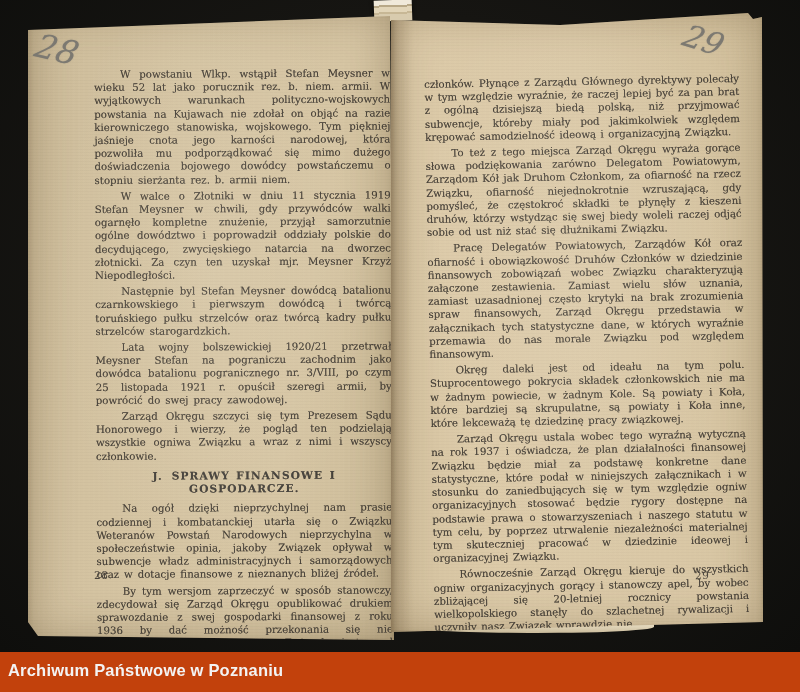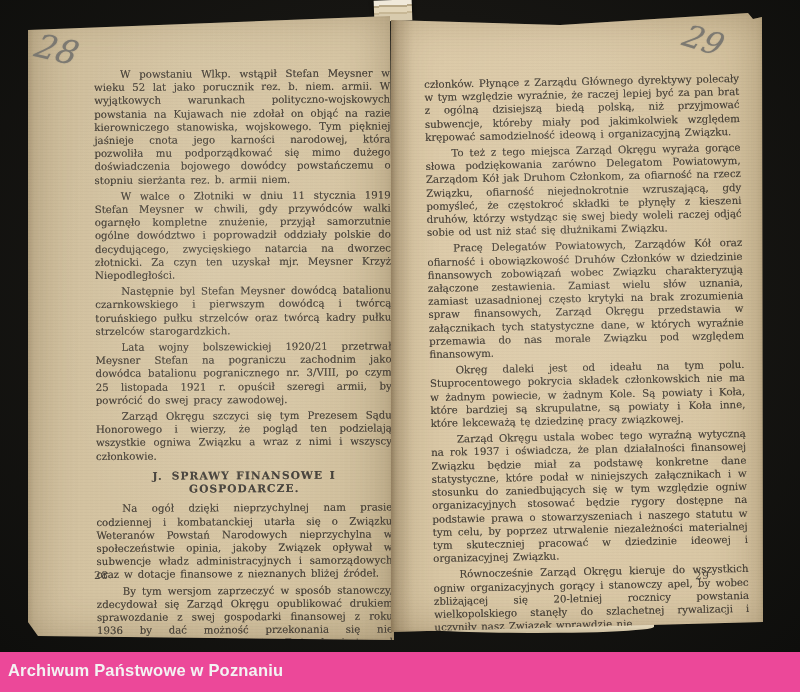--- a/index.html
+++ b/index.html
@@ -76,21 +76,21 @@
   .handwritten{
     position:absolute;z-index:4;
     font-family:"DejaVu Serif",serif;font-style:italic;font-weight:normal;
     color:rgba(118,116,110,.88);
     text-shadow:0 0 1px rgba(118,116,110,.5);
   }
   .hw-left{left:36px;top:30px;font-size:33px;transform:rotate(13deg) skewX(-6deg);}
   .hw-right{left:684px;top:22px;font-size:31px;transform:rotate(17deg) skewX(-6deg);}
   .archive-bar{
     position:absolute;left:0;top:652px;width:800px;height:40px;z-index:5;
-    background:#ec4899;
+    background:#c2410c;
     display:flex;align-items:center;
   }
   .archive-bar span{
     font-family:"Liberation Sans",sans-serif;font-weight:bold;
     font-size:16.5px;color:#f3f3f3;letter-spacing:.2px;
     padding-left:8px;margin-top:-3px;
   }
 </style>
 </head>
 <body>

